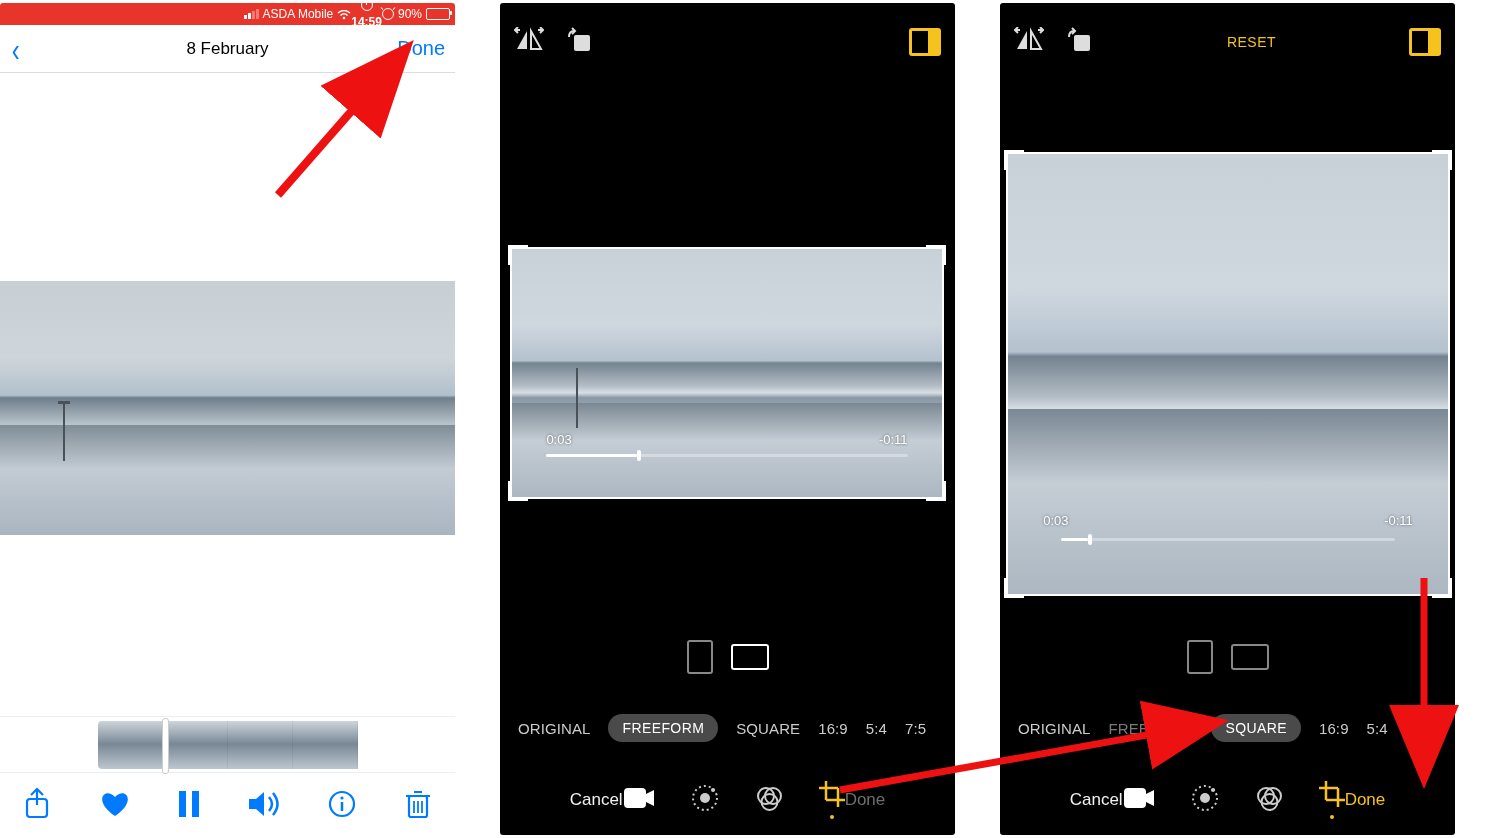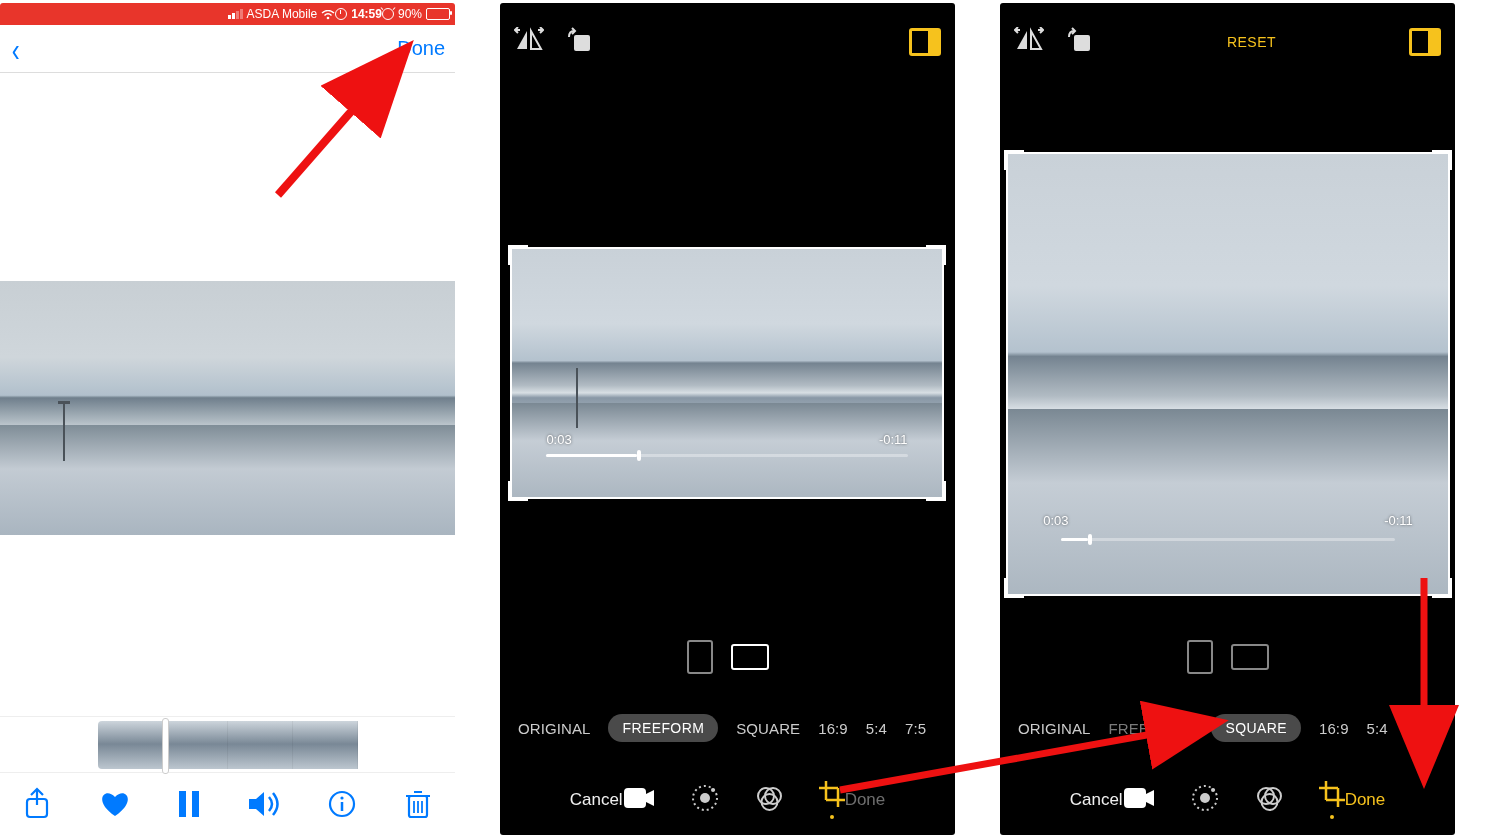--- a/index.html
+++ b/index.html
@@ -30,21 +30,21 @@
     background: #e8352b;
     color: #fff;
     font-size: 12px;
     display: flex;
     align-items: center;
     justify-content: flex-end;
     padding: 0 5px;
     font-weight: 500;
   }
   .sb-left, .sb-right { display:flex; align-items:center; gap:4px; }
-  .sb-center { display:flex; align-items:center; gap:4px; }
+  .sb-center { display:flex; align-items:center; gap:4px;flex-direction:column; }
   .sig-bars { display:flex; align-items:flex-end; gap:1px; }
   .sig-bars span{ width:3px; background:#fff; display:block; }
   .sig-bars span:nth-child(1){ height:4px;}
   .sig-bars span:nth-child(2){ height:6px;}
   .sig-bars span:nth-child(3){ height:8px; background:rgba(255,255,255,.35);}
   .sig-bars span:nth-child(4){ height:10px;background:rgba(255,255,255,.35);}
   .bat{ width:22px;height:10px;border:1px solid #fff;border-radius:2px;position:relative;}
   .bat:after{content:"";position:absolute;right:-3px;top:2px;width:2px;height:4px;background:#fff;border-radius:1px;}
   .bat-fill{ height:100%; width:90%; background:#fff;}
   .clock-ring{width:10px;height:10px;border:1.5px solid #fff;border-radius:50%;position:relative;}
@@ -202,20 +202,21 @@
     <div class="sb-right">
       <span class="alarm-icon"></span>
       <span>90%</span>
       <span class="bat"><span class="bat-fill"></span></span>
     </div>
   </div>
 
   <div class="nav1">
     <div class="back-chevron">‹</div>
     <div class="nav1-center">
+      <div class="nav1-date">8 February</div>
     </div>
     <div class="edit-btn">Done</div>
   </div>
 
   <div class="photo-view">
     <div class="wave1"></div>
     <div class="mast"></div>
   </div>
 
   <div class="strip">

